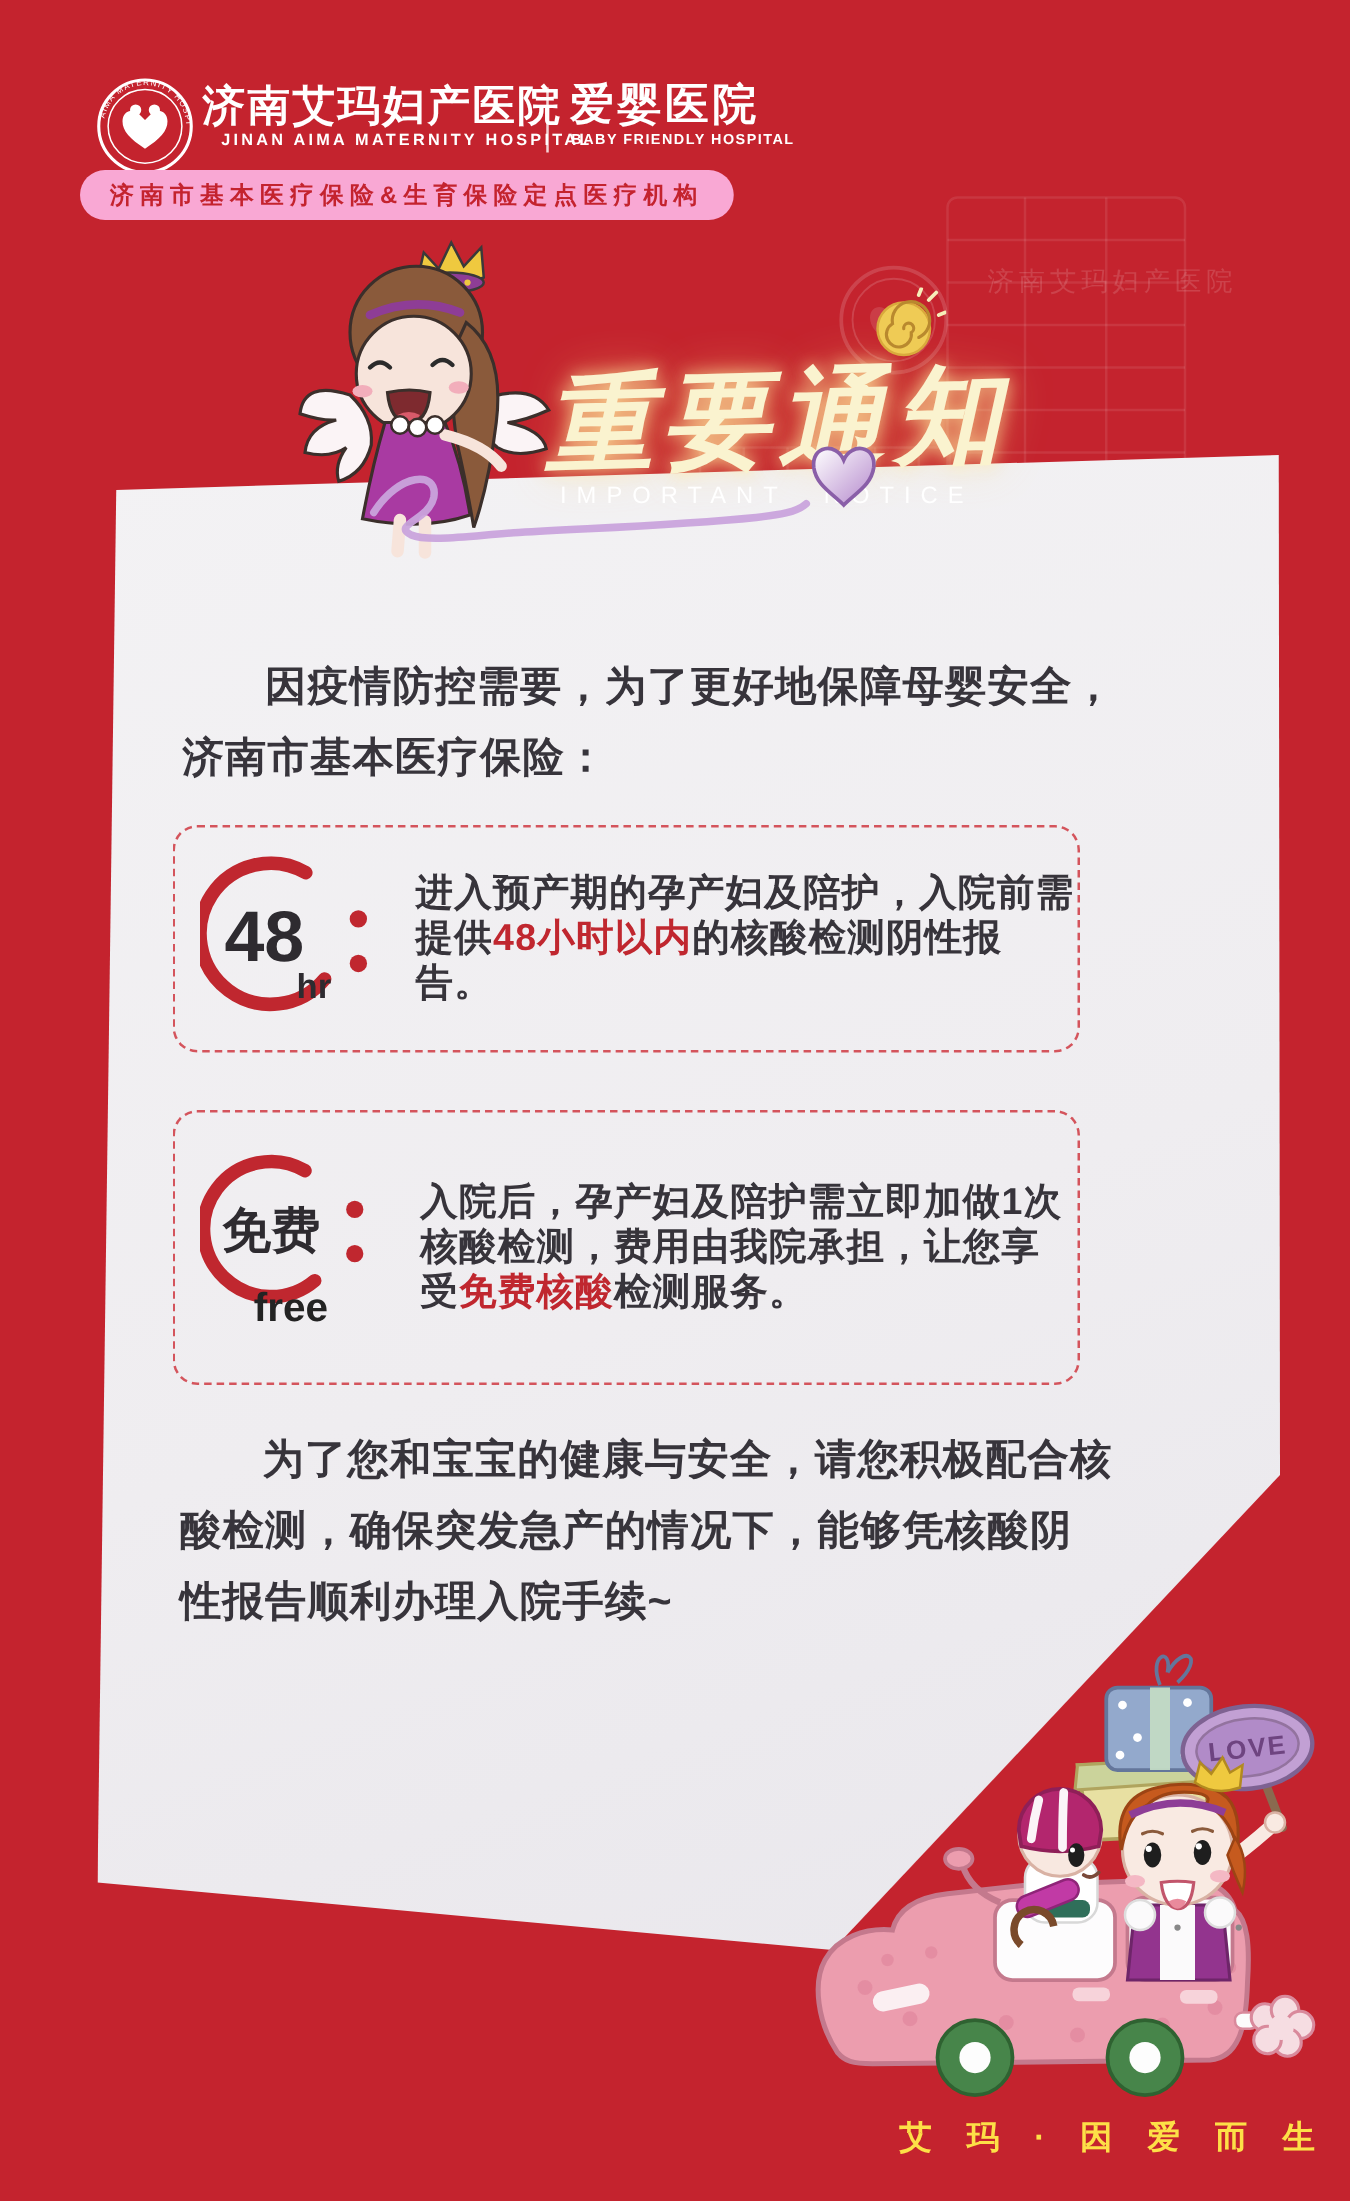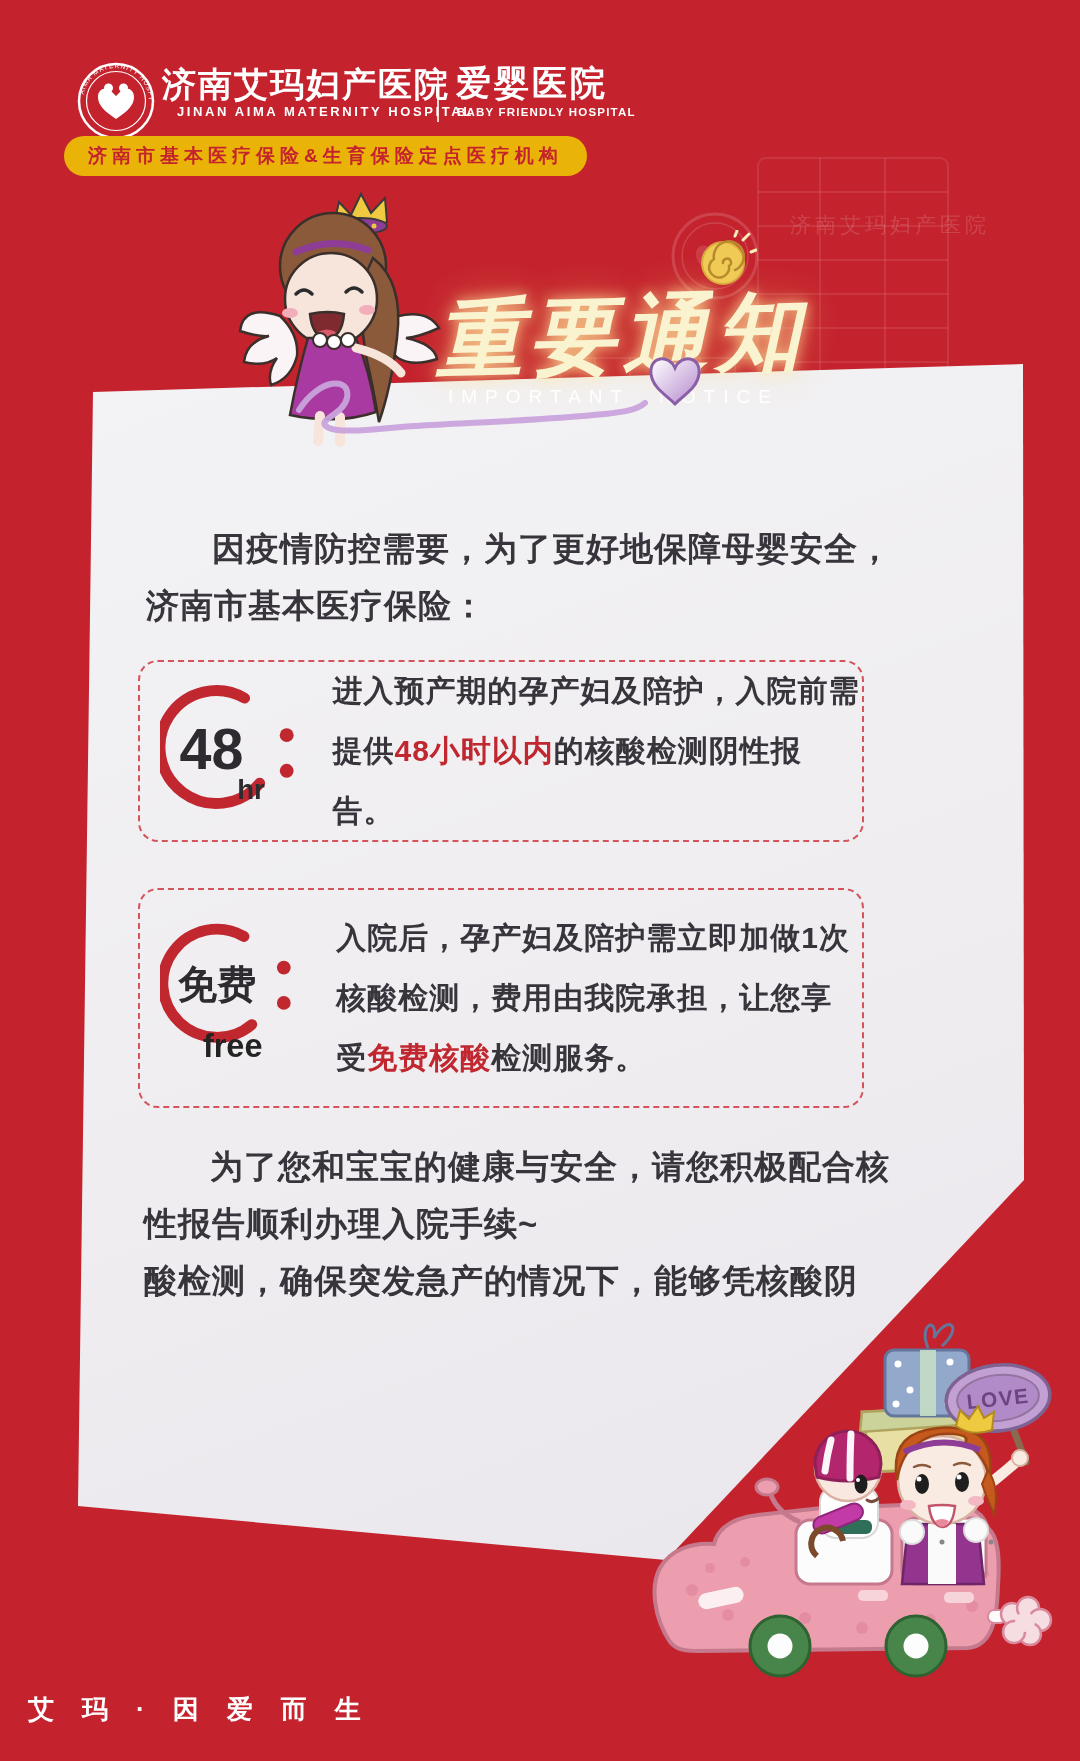--- a/index.html
+++ b/index.html
@@ -13,21 +13,21 @@
   #bg-building{position:absolute;left:440px;top:128px;z-index:1;}
   
   #seal{position:absolute;left:76px;top:61px;z-index:3;}
   #hospital-name-zh{position:absolute;left:162px;top:62px;z-index:3;color:#fff;font-size:34px;font-weight:700;letter-spacing:2px;}
   #hospital-name-en{position:absolute;left:163px;top:104px;z-index:3;color:#fff;font-size:13px;font-weight:700;letter-spacing:2.6px;margin-left:14px;}
   #header-divider{position:absolute;left:437px;top:70px;width:2px;height:52px;background:rgba(255,255,255,.8);z-index:3;}
   #badge-zh{position:absolute;left:456px;top:60px;z-index:3;color:#fff;font-size:35px;font-weight:700;letter-spacing:3px;}
   #badge-en{position:absolute;left:457px;top:106px;z-index:3;color:#fff;font-size:11.5px;font-weight:600;letter-spacing:1.2px;}
   #insurance-banner{
     position:absolute;left:64px;top:136px;z-index:3;
-    background:#eab308;color:#c4232e;border-radius:20px;
+    background:#f9a8d4;color:#c4232e;border-radius:20px;
     padding:7px 24px;font-size:19px;font-weight:700;letter-spacing:5px;white-space:nowrap;
   }
   
   #main-title{
     position:absolute;left:436px;top:278px;z-index:4;
     font-size:86px;font-weight:700;font-style:italic;letter-spacing:7px;
     color:#faf3cf;transform:rotate(-1.5deg);white-space:nowrap;
     text-shadow:0 0 14px rgba(255,233,160,.85),0 0 36px rgba(255,212,110,.45);
   }
   #sub-title{
@@ -53,27 +53,27 @@
   #closing{position:absolute;left:68px;top:776px;width:830px;}
   .indent{text-indent:66px;}
   .tline{white-space:nowrap;}
   .rule-box{
     position:absolute;left:62px;width:726px;
     border:2.5px dashed #d4545c;border-radius:20px;
     display:flex;align-items:center;padding-left:20px;
   }
   #rule-box-1{top:298px;height:182px;}
   #rule-box-2{top:526px;height:220px;}
-  .rule-text{margin-left:24px;width:535px;color:#37343b;font-size:30px;font-weight:600;line-height:60px;letter-spacing:1px;}
+  .rule-text{margin-left:24px;width:535px;color:#37343b;font-size:30px;font-weight:600;line-height:36px;letter-spacing:1px;}
   .hl{color:#c0272f;}
   
   #car{position:absolute;left:600px;top:1190px;z-index:6;}
   #footer-slogan{
-    position:absolute;left:0;top:1692px;width:100%;z-index:4;text-align:left;
-    color:#ffffff;font-size:26px;font-weight:600;letter-spacing:28px;text-indent:28px;white-space:nowrap;
+    position:absolute;left:0;top:1692px;width:100%;z-index:4;text-align:right;
+    color:#fde047;font-size:26px;font-weight:600;letter-spacing:28px;text-indent:28px;white-space:nowrap;
   }
 </style>
 </head>
 <body>
 
 <div id="stage">
 
   <svg id="bg-building" width="640" height="470" viewBox="0 0 640 470">
     <g fill="none" stroke="rgba(255,255,255,0.09)" stroke-width="2">
       <rect x="318" y="30" width="190" height="430" rx="8"></rect>
@@ -196,22 +196,22 @@
           <circle cx="126" cy="92" r="7" fill="#c0272f"></circle>
         <text x="74" y="147" text-anchor="middle" font-size="33" font-weight="600" fill="#232323">free</text>
       </svg>
       <div class="rule-text">
         <span>入院后，孕产妇及陪护需立即加做1次核酸检测，费用由我院承担，让您享受</span><span class="hl">免费核酸</span><span>检测服务。</span>
       </div>
     </div>
 
     <div id="closing">
       <div class="body-text tline indent">为了您和宝宝的健康与安全，请您积极配合核</div>
+      <div class="body-text tline">酸检测，确保突发急产的情况下，能够凭核酸阴</div>
       <div class="body-text tline">性报告顺利办理入院手续~</div>
-      <div class="body-text tline">酸检测，确保突发急产的情况下，能够凭核酸阴</div>
     </div>
   </div>
 
   <svg id="car" width="470" height="500" viewBox="0 0 470 500">
 
     <g>
       <path d="M 262,222 L 372,216 L 360,278 L 272,282 Z" fill="#e8e0a2" stroke="#b0a45e" stroke-width="3"></path>
       <path d="M 262,222 L 372,216 L 375,234 L 260,242 Z" fill="#cbd39b" stroke="#b0a45e" stroke-width="2.5"></path>
       <rect x="285" y="160" width="84" height="66" rx="9" fill="#93a9cc" stroke="#64769b" stroke-width="3"></rect>
       <rect x="320" y="160" width="16" height="66" fill="#c2dac4" opacity="0.95"></rect>

